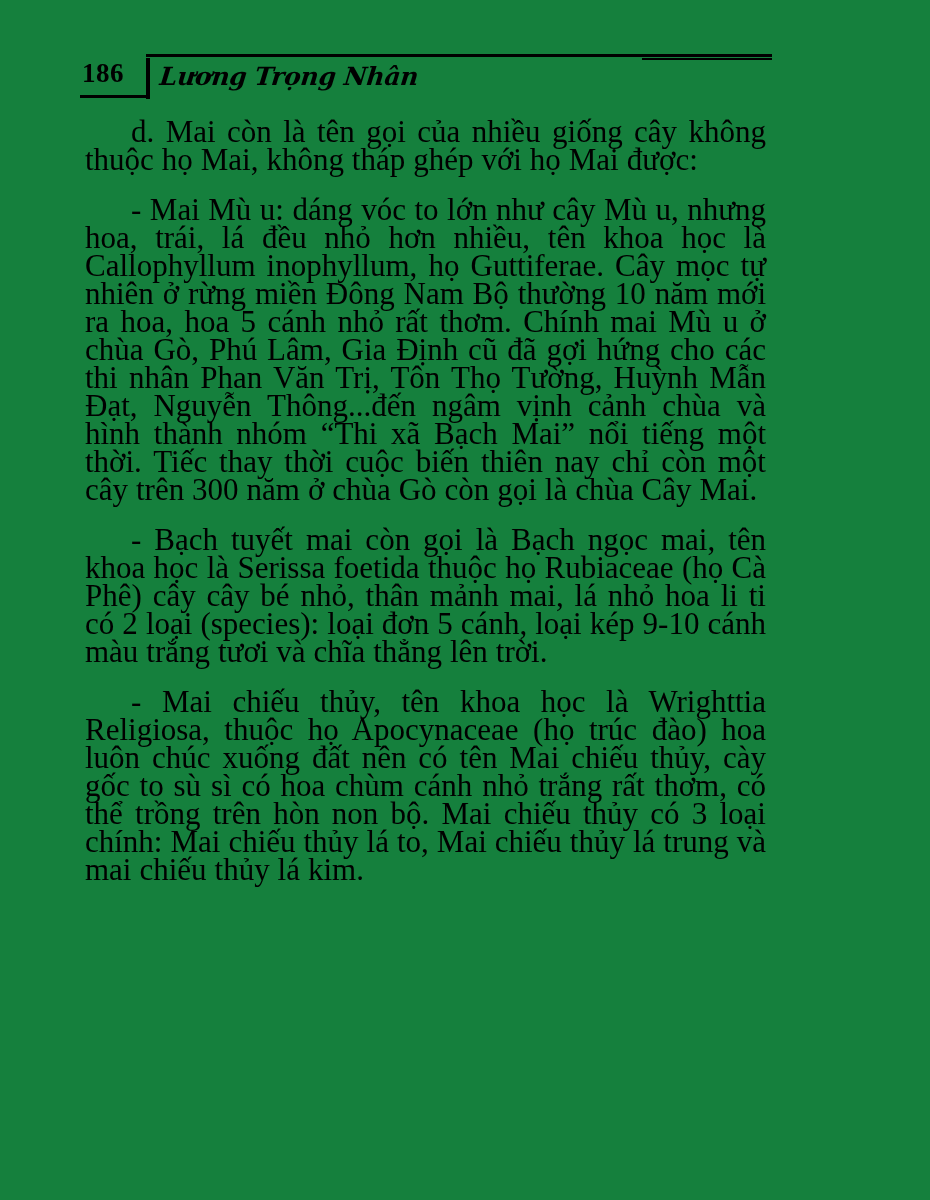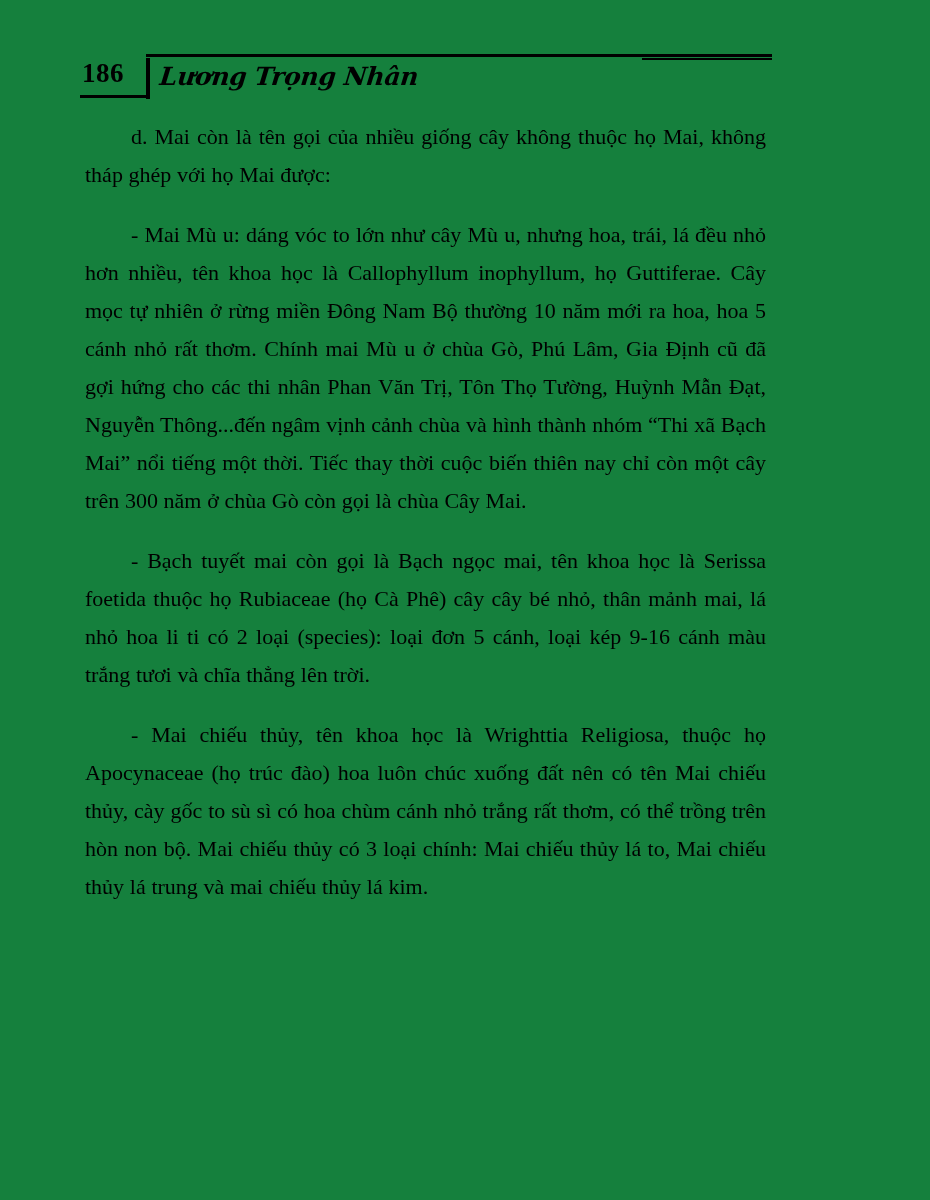--- a/index.html
+++ b/index.html
@@ -96,22 +96,22 @@
   .body-col {
     position: absolute;
     left: 85px;
     top: 118px;
     width: 681px;
   }
   p.para {
     margin: 0 0 22px 0;
     text-align: justify;
     text-justify: inter-word;
-    font-size: 22px;
-    line-height: 38px;
+    font-size: 31px;
+    line-height: 28px;
     text-indent: 46px;
     word-spacing: 0.2px;
     hyphens: none;
     -webkit-hyphens: none;
   }
   p.para:last-child {
     margin-bottom: 0;
   }
 </style>
 </head>
@@ -126,17 +126,17 @@
       <span class="folio">186</span>
       <div class="folio-underline"></div>
       <div class="folio-vrule"></div>
     </div>
     <div class="author">Lương Trọng Nhân</div>
   </div>
 
   <div class="body-col">
     <p class="para">d. Mai còn là tên gọi của nhiều giống cây không thuộc họ Mai, không tháp ghép với họ Mai được:</p>
     <p class="para">- Mai Mù u: dáng vóc to lớn như cây Mù u, nhưng hoa, trái, lá đều nhỏ hơn nhiều, tên khoa học là Callophyllum inophyllum, họ Guttiferae. Cây mọc tự nhiên ở rừng miền Đông Nam Bộ thường 10 năm mới ra hoa, hoa 5 cánh nhỏ rất thơm. Chính mai Mù u ở chùa Gò, Phú Lâm, Gia Định cũ đã gợi hứng cho các thi nhân Phan Văn Trị, Tôn Thọ Tường, Huỳnh Mẫn Đạt, Nguyễn Thông...đến ngâm vịnh cảnh chùa và hình thành nhóm “Thi xã Bạch Mai” nổi tiếng một thời. Tiếc thay thời cuộc biến thiên nay chỉ còn một cây trên 300 năm ở chùa Gò còn gọi là chùa Cây Mai.</p>
-    <p class="para">- Bạch tuyết mai còn gọi là Bạch ngọc mai, tên khoa học là Serissa foetida thuộc họ Rubiaceae (họ Cà Phê) cây cây bé nhỏ, thân mảnh mai, lá nhỏ hoa li ti có 2 loại (species): loại đơn 5 cánh, loại kép 9-16 cánh màu trắng tươi và chĩa thẳng lên trời.</p>
+    <p class="para">- Bạch tuyết mai còn gọi là Bạch ngọc mai, tên khoa học là Serissa foetida thuộc họ Rubiaceae (họ Cà Phê) cây cây bé nhỏ, thân mảnh mai, lá nhỏ hoa li ti có 2 loại (species): loại đơn 5 cánh, loại kép 9-10 cánh màu trắng tươi và chĩa thẳng lên trời.</p>
     <p class="para">- Mai chiếu thủy, tên khoa học là Wrighttia Religiosa, thuộc họ Apocynaceae (họ trúc đào) hoa luôn chúc xuống đất nên có tên Mai chiếu thủy, cày gốc to sù sì có hoa chùm cánh nhỏ trắng rất thơm, có thể trồng trên hòn non bộ. Mai chiếu thủy có 3 loại chính: Mai chiếu thủy lá to, Mai chiếu thủy lá trung và mai chiếu thủy lá kim.</p>
   </div>
 
 </div>
 
 </body></html>

